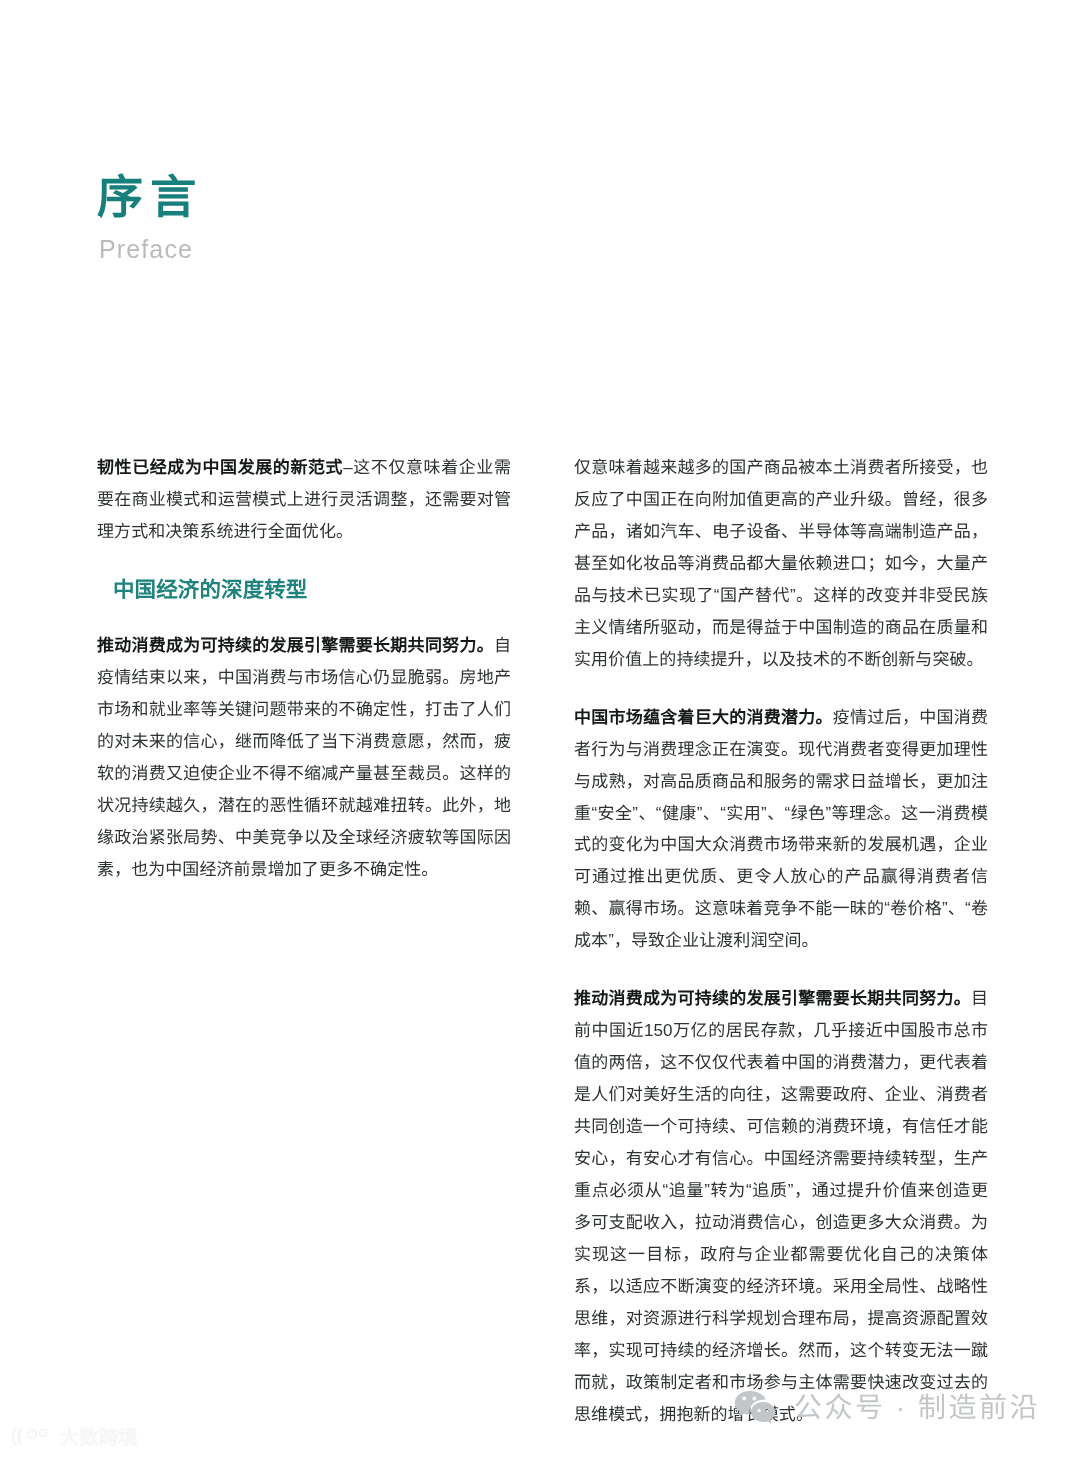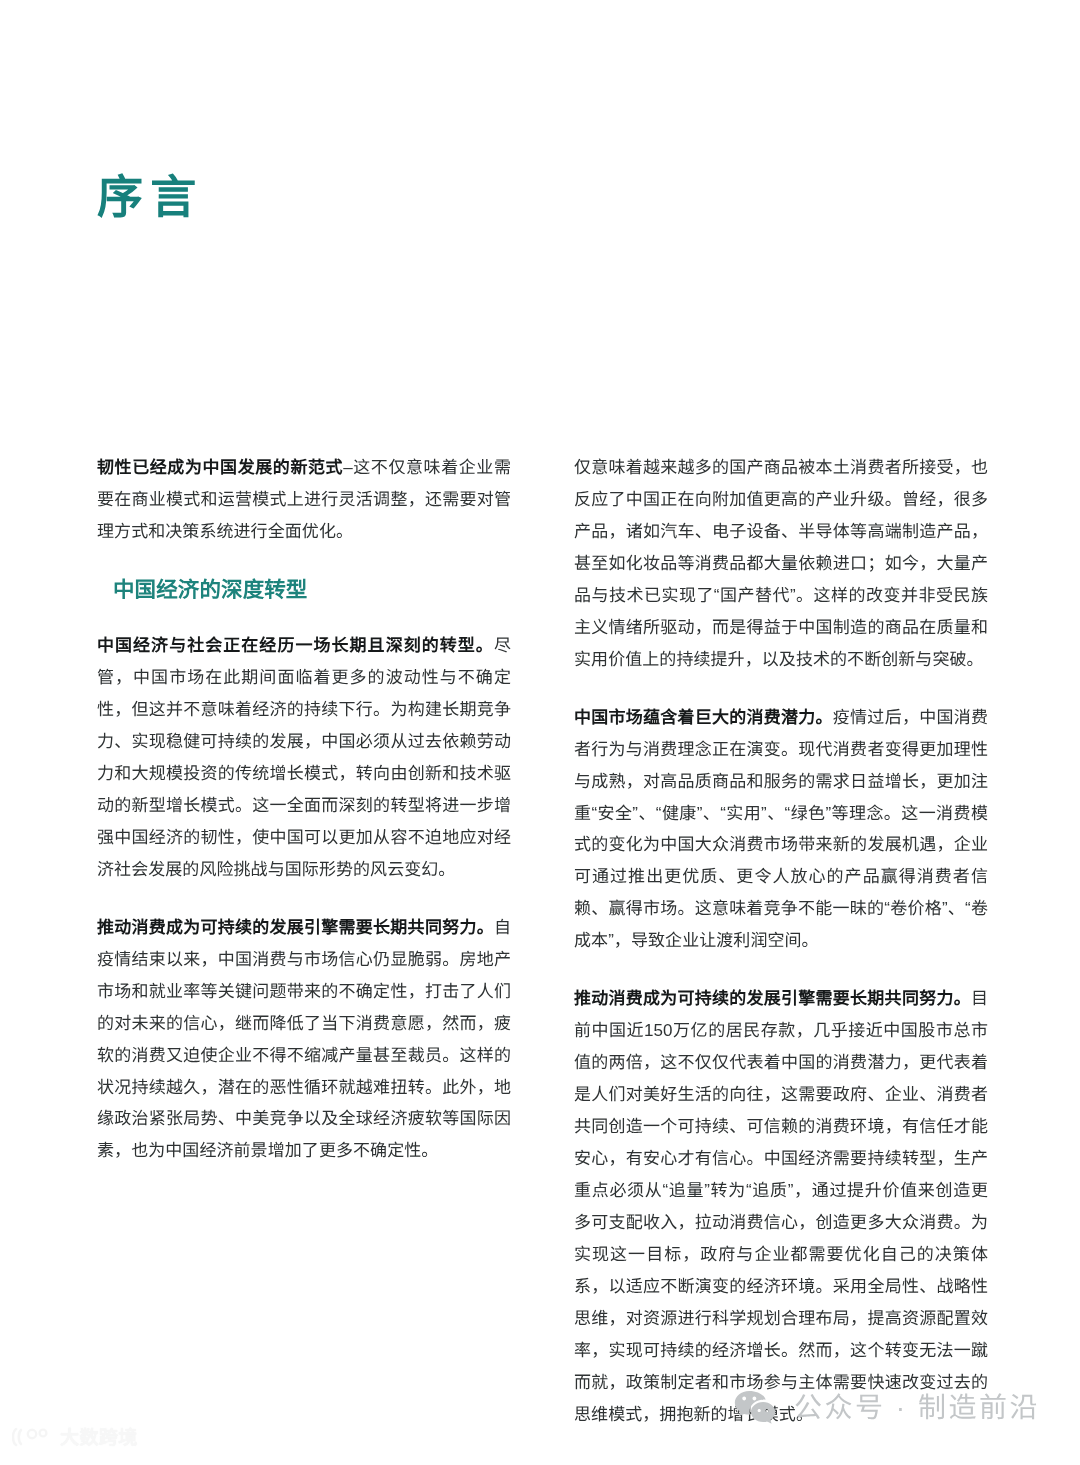--- a/index.html
+++ b/index.html
@@ -128,27 +128,27 @@
     text-shadow: 0 0 1px rgba(215,217,218,0.85);
   }
 </style>
 </head>
 <body>
 
 <div class="page">
 
   <div class="title-block">
     <h1 class="page-title">序言</h1>
+    <div class="page-subtitle">Preface</div>
   </div>
 
   <div class="columns">
     <div class="col" id="col-left">
         <p class="para"><span class="lead-in">韧性已经成为中国发展的新范式</span><span>–这不仅意味着企业需要在商业模式和运营模式上进行灵活调整，还需要对管理方式和决策系统进行全面优化。</span></p>
         <h2 class="section-heading">中国经济的深度转型</h2>
-        <p class="para"><span class="lead-in">中国经济与社会正在经历一场长期且深刻的转型。</span><span>尽管，中国市场在此期间面临着更多的波动性与不确定性，但这并不意味着经济的持续下行。为构建长期竞争力、实现稳健可持续的发展，中国必须从过去依赖劳动力和大规模投资的传统增长模式，转向由创新和技术驱动的新型增长模式。这一全面而深刻的转型将进一步增强中国经济的韧性，使中国可以更加从容不迫地应对经济社会发展的风险挑战与国际形势的风云变幻。</span></p>
         <p class="para"><span class="lead-in">推动消费成为可持续的发展引擎需要长期共同努力。</span><span>自疫情结束以来，中国消费与市场信心仍显脆弱。房地产市场和就业率等关键问题带来的不确定性，打击了人们的对未来的信心，继而降低了当下消费意愿，然而，疲软的消费又迫使企业不得不缩减产量甚至裁员。这样的状况持续越久，潜在的恶性循环就越难扭转。此外，地缘政治紧张局势、中美竞争以及全球经济疲软等国际因素，也为中国经济前景增加了更多不确定性。</span></p>
       </div>
     <div class="col" id="col-right">
         <p class="para"><span>仅意味着越来越多的国产商品被本土消费者所接受，也反应了中国正在向附加值更高的产业升级。曾经，很多产品，诸如汽车、电子设备、半导体等高端制造产品，甚至如化妆品等消费品都大量依赖进口；如今，大量产品与技术已实现了“国产替代”。这样的改变并非受民族主义情绪所驱动，而是得益于中国制造的商品在质量和实用价值上的持续提升，以及技术的不断创新与突破。</span></p>
         <p class="para"><span class="lead-in">中国市场蕴含着巨大的消费潜力。</span><span>疫情过后，中国消费者行为与消费理念正在演变。现代消费者变得更加理性与成熟，对高品质商品和服务的需求日益增长，更加注重“安全”、“健康”、“实用”、“绿色”等理念。这一消费模式的变化为中国大众消费市场带来新的发展机遇，企业可通过推出更优质、更令人放心的产品赢得消费者信赖、赢得市场。这意味着竞争不能一昧的“卷价格”、“卷成本”，导致企业让渡利润空间。</span></p>
         <p class="para"><span class="lead-in">推动消费成为可持续的发展引擎需要长期共同努力。</span><span>目前中国近150万亿的居民存款，几乎接近中国股市总市值的两倍，这不仅仅代表着中国的消费潜力，更代表着是人们对美好生活的向往，这需要政府、企业、消费者共同创造一个可持续、可信赖的消费环境，有信任才能安心，有安心才有信心。中国经济需要持续转型，生产重点必须从“追量”转为“追质”，通过提升价值来创造更多可支配收入，拉动消费信心，创造更多大众消费。为实现这一目标，政府与企业都需要优化自己的决策体系，以适应不断演变的经济环境。采用全局性、战略性思维，对资源进行科学规划合理布局，提高资源配置效率，实现可持续的经济增长。然而，这个转变无法一蹴而就，政策制定者和市场参与主体需要快速改变过去的思维模式，拥抱新的增长模式。</span></p>
       </div>
   </div>
 
   <div class="footer-brand">

